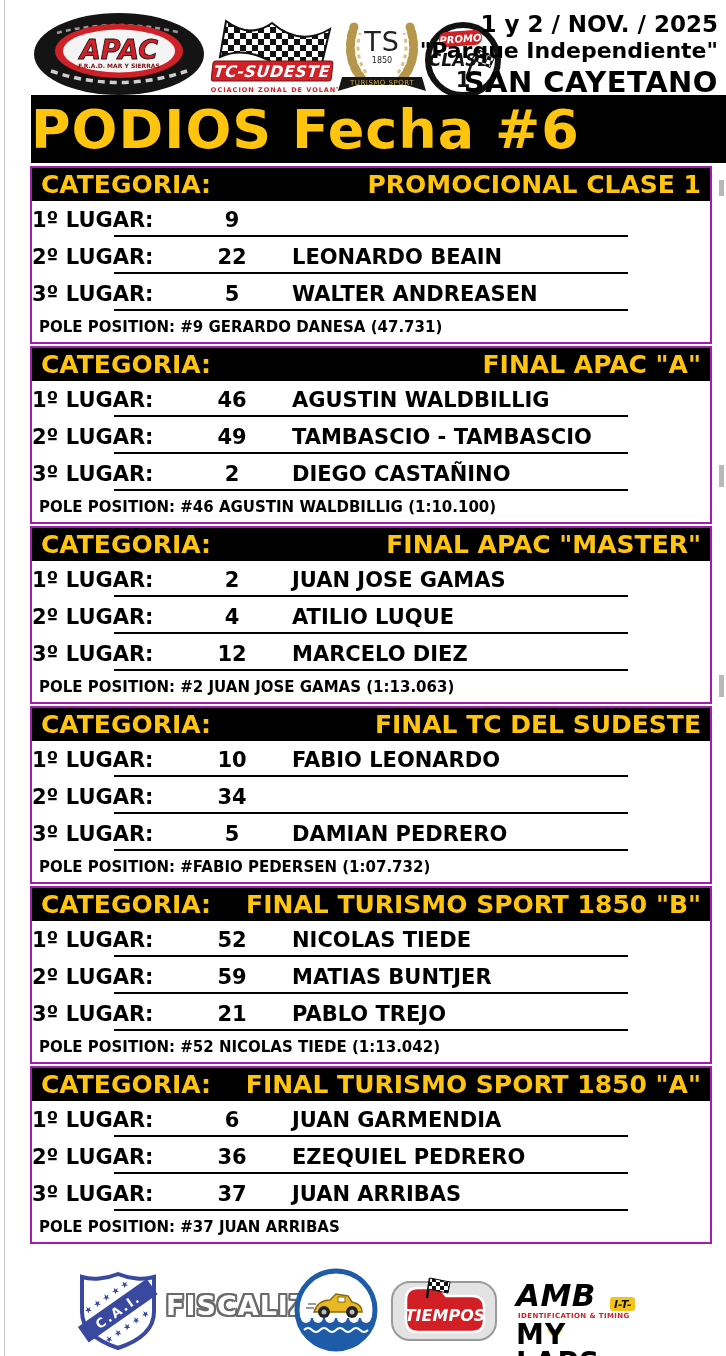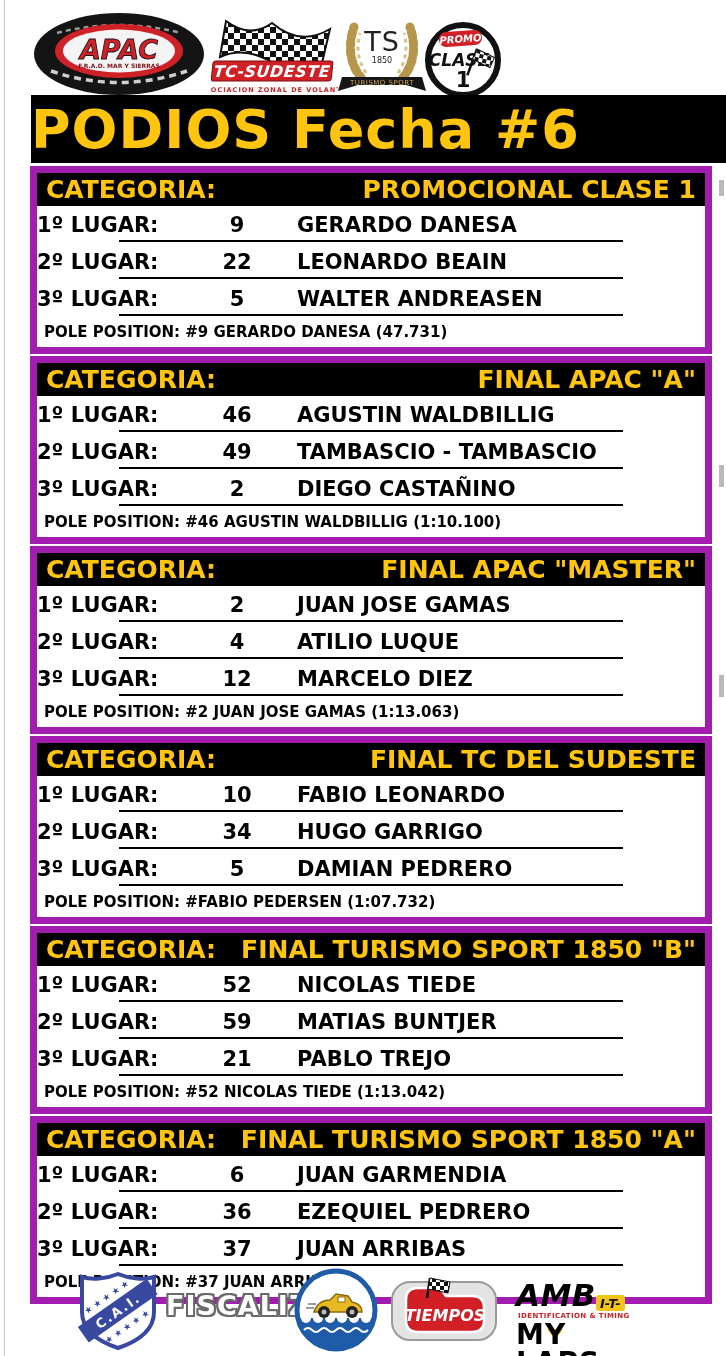--- a/index.html
+++ b/index.html
@@ -20,21 +20,21 @@
 
   
   .banner {
     position:absolute; left:31px; top:95px; width:695px; height:68px; background:#000;
     display:flex; align-items:center; 
   }
   .banner-text { color:#FFC40E; font-size:54px; font-weight:bold; letter-spacing:1px; white-space:nowrap; }
 
   
   .sections { position:absolute; left:30px; top:166px; width:682px; }
-  .section { border:7px solid #a21caf; margin-bottom:2px; background:#fff; }
+  .section { border:2px solid #a21caf; margin-bottom:2px; background:#fff; }
   .bar {
     height:33px; background:#000; display:flex; align-items:center;
     justify-content:space-between; padding:0 9px;
   }
   .bar .cat, .bar .cat-title { color:#FFC40E; font-size:25px; font-weight:bold; white-space:nowrap; }
   .row { height:37px; display:flex; align-items:center; position:relative; font-weight:bold; font-size:21px; }
   .row::after { content:""; position:absolute; left:82px; right:82px; bottom:1px; border-bottom:2px solid #000; }
   .place { width:150px; white-space:nowrap; }
   .num   { width:100px; text-align:center; }
   .name  { margin-left:10px; white-space:nowrap; }
@@ -44,22 +44,22 @@
   .footer { position:absolute; left:0; top:1262px; width:726px; height:94px; }
   .fiscaliza {
     position:absolute; left:166px; top:28px; font-size:27px; font-weight:bold; letter-spacing:1px;
     color:#fff;
     text-shadow:-2px -2px 0 #6a6a6a, 2px -2px 0 #6a6a6a, -2px 2px 0 #6a6a6a, 2px 2px 0 #6a6a6a,
                  0 -2px 0 #6a6a6a, 0 2px 0 #6a6a6a, -2px 0 0 #6a6a6a, 2px 0 0 #6a6a6a;
   }
   .amb { position:absolute; left:516px; top:18px; width:130px; }
   .amb-top { display:flex; align-items:flex-end; line-height:1; }
   .amb-word { font-size:31px; font-weight:bold; font-style:italic; letter-spacing:0.5px; }
-  .amb-badge { background:#f2c418; color:#111; font-size:13px; font-weight:bold; font-style:italic;
-               padding:2px 4px 1px 4px; border-radius:3px; margin-left:0; margin-top:4px; }
+  .amb-badge { background:#f2c418; color:#111; font-size:11px; font-weight:bold; font-style:italic;
+               padding:2px 4px 1px 4px; border-radius:3px; margin-left:14px; margin-top:4px; }
   .amb-sub { color:#d22027; font-size:7px; font-weight:bold; letter-spacing:0.4px; margin:1px 0 1px 2px; white-space:nowrap; }
   .mylaps { font-size:28px; font-weight:bold; letter-spacing:1px; line-height:1; }
   .y-wrap { position:relative; display:inline-block; }
   .y-wrap::before { content:""; position:absolute; left:2px; top:8px; z-index:-1;
     border-left:8px solid transparent; border-right:8px solid transparent; border-top:11px solid #f2c418; }
 </style>
 </head>
 <body>
 
 <div class="edge-left"></div>
@@ -125,37 +125,41 @@
       <text x="36.5" y="21.5" font-size="10" font-weight="bold" font-style="italic" fill="#fff" text-anchor="middle">PROMO</text>
     </g>
     <text x="35" y="45" font-size="17" font-weight="bold" font-style="italic" fill="#111" text-anchor="middle">CLASE</text>
     <text x="39" y="66" font-size="21" font-weight="bold" fill="#111" text-anchor="middle">1</text>
     <g transform="translate(53 28) rotate(14)">
       <line x1="0" y1="0" x2="-3" y2="28" stroke="#111" stroke-width="2.5"></line>
       <path d="M0 0 L19 4 L17 15 L-2 11 Z" fill="url(#chk2)" stroke="#111" stroke-width="1"></path>
     </g>
   </svg>
 
+  <div class="header-text">
+    <div class="ht-date">1 y 2 / NOV. / 2025</div>
+    <div class="ht-venue">"Parque Independiente"</div>
+    <div class="ht-city">SAN CAYETANO</div>
+  </div>
 </div>
 
 <div class="banner">
   <span class="banner-text">PODIOS Fecha #6</span>
 </div>
 
 <div class="sections">
 
   <div class="section">
     <div class="bar">
       <span class="cat">CATEGORIA:</span>
       <span class="cat-title">PROMOCIONAL CLASE 1</span>
     </div>
     <div class="row">
       <span class="place">1º LUGAR:</span>
       <span class="num">9</span>
-      <span class="name">GERARDO DANESA</span>
     </div>
     <div class="row">
       <span class="place">2º LUGAR:</span>
       <span class="num">22</span>
       <span class="name">LEONARDO BEAIN</span>
     </div>
     <div class="row">
       <span class="place">3º LUGAR:</span>
       <span class="num">5</span>
       <span class="name">WALTER ANDREASEN</span>
@@ -215,21 +219,20 @@
       <span class="cat-title">FINAL TC DEL SUDESTE</span>
     </div>
     <div class="row">
       <span class="place">1º LUGAR:</span>
       <span class="num">10</span>
       <span class="name">FABIO LEONARDO</span>
     </div>
     <div class="row">
       <span class="place">2º LUGAR:</span>
       <span class="num">34</span>
-      <span class="name">HUGO GARRIGO</span>
     </div>
     <div class="row">
       <span class="place">3º LUGAR:</span>
       <span class="num">5</span>
       <span class="name">DAMIAN PEDRERO</span>
     </div>
     <div class="pole">POLE POSITION: #FABIO PEDERSEN (1:07.732)</div>
   </div>
 
   <div class="section">

